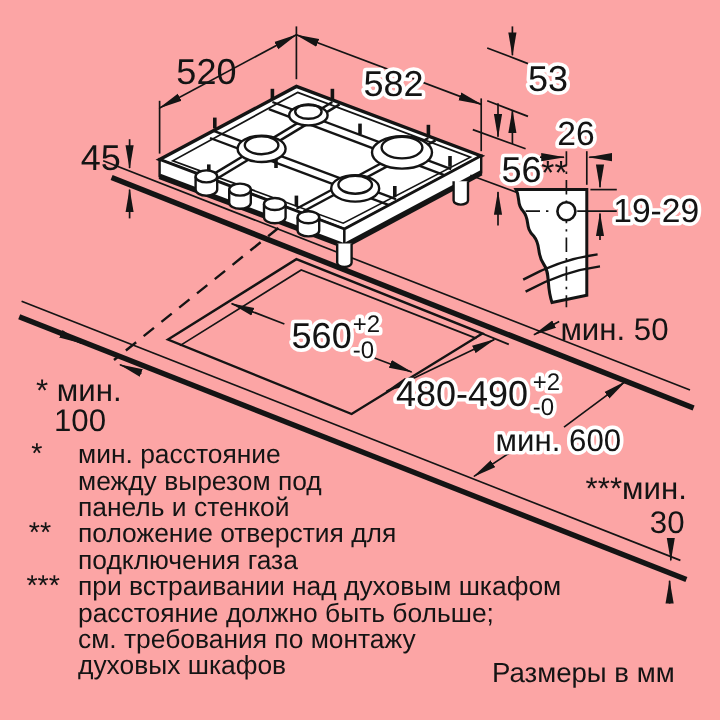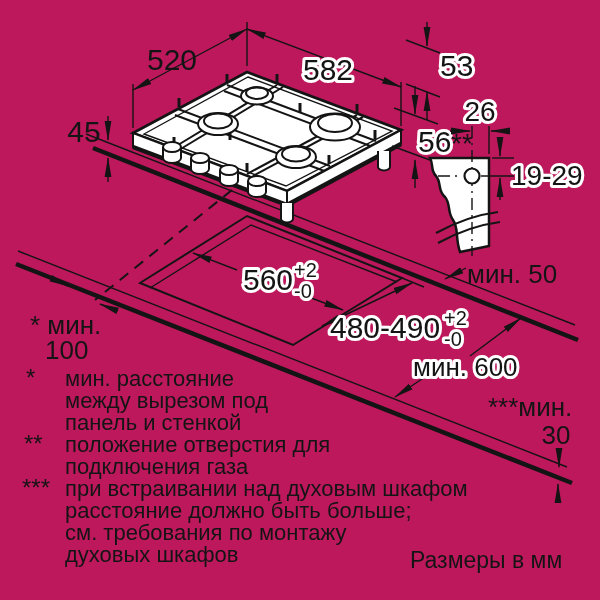--- a/index.html
+++ b/index.html
@@ -1,16 +1,16 @@
 <!DOCTYPE html>
 <html><head>
 <meta charset="utf-8">
 <style>
   html,body{margin:0;padding:0;background:#fff;}
-  #stage{position:relative;width:600px;height:600px;background:#be185d;overflow:hidden;}
+  #stage{position:relative;width:600px;height:600px;background:#fca5a5;overflow:hidden;}
   svg{position:absolute;left:0;top:0;}
   text{font-family:"Liberation Sans","DejaVu Sans",sans-serif;fill:#141414;}
   .d30{font-size:30px;}
   .d28{font-size:28px;}
   .d26{font-size:26px;}
   .sup{font-size:20px;}
   .fn{font-size:22px;}
   .fnm{font-size:24px;}
   .units{font-size:23px;}
   .halo{paint-order:stroke;stroke:#fff;stroke-width:6px;stroke-linejoin:round;}

